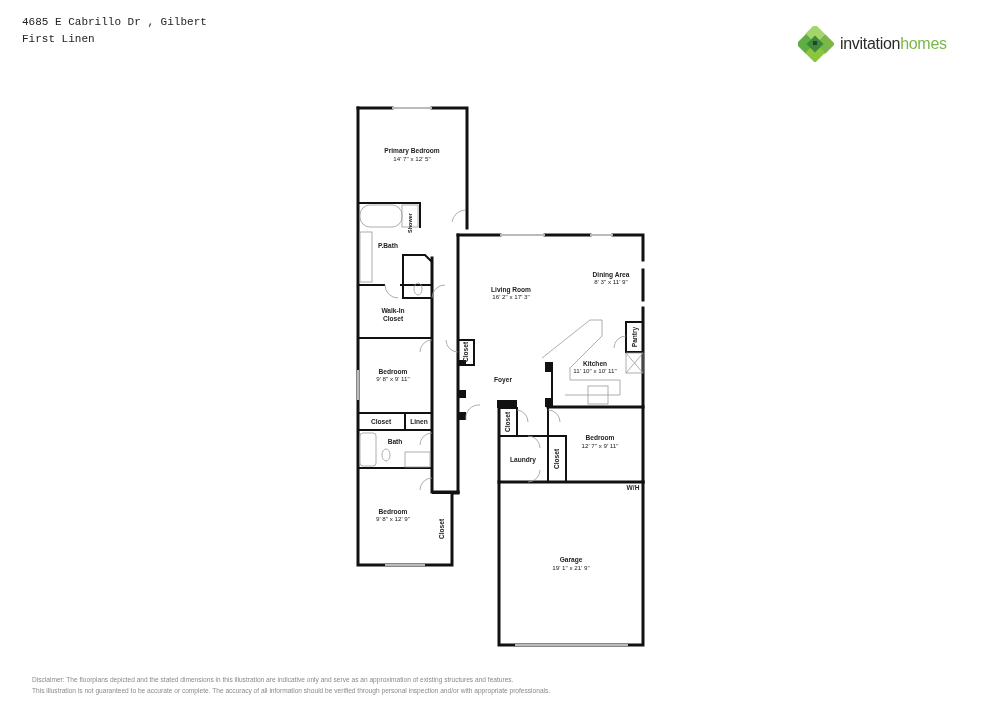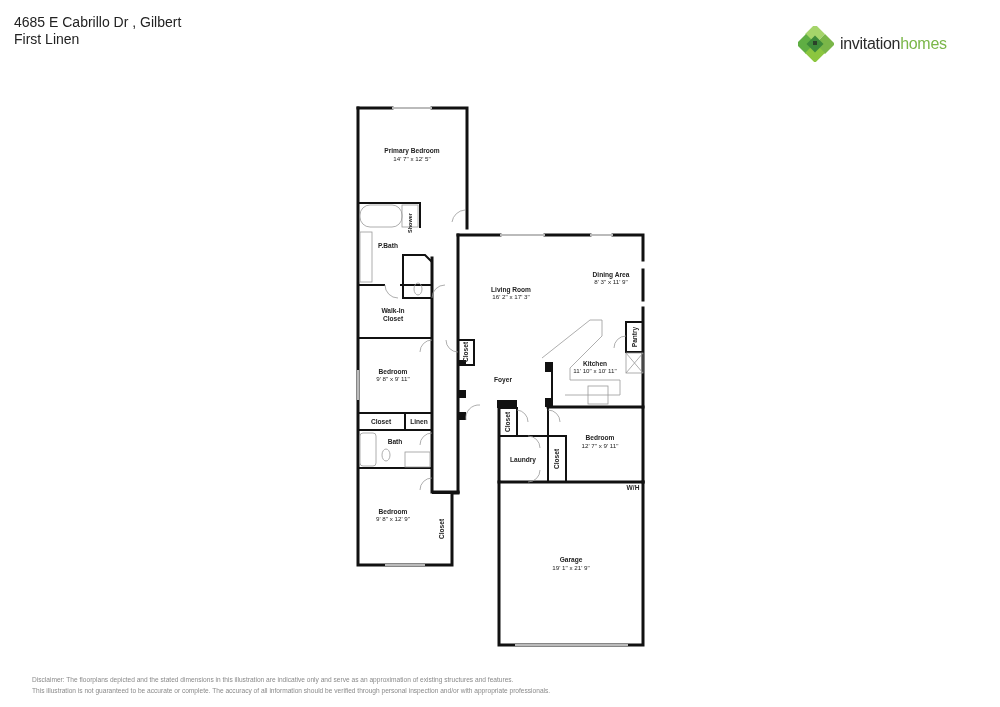--- a/index.html
+++ b/index.html
@@ -1,17 +1,17 @@
 <!DOCTYPE html>
 <html><head>
 <meta charset="utf-8">
 <style>
   html,body{margin:0;padding:0;background:#fff;}
   body{width:1000px;height:707px;position:relative;overflow:hidden;font-family:"Liberation Sans",sans-serif;color:#222;}
-  .hdr{position:absolute;left:14px;top:14px;font-size:14px;line-height:17px;color:#222;}
+  .hdr{position:absolute;left:22px;top:14px;font-size:11px;line-height:17px;color:#222;font-family:Liberation Mono, monospace;}
   .logo{position:absolute;left:798px;top:26px;display:flex;align-items:center;}
   .logo-text{font-size:16px;letter-spacing:-0.3px;margin-left:6px;}
   .logo-text .a{color:#2b2b2b;}
   .logo-text .b{color:#7ab648;}
   .disc{position:absolute;left:32px;top:674px;font-size:6.6px;line-height:11px;color:#8a8a8a;}
   svg.plan{position:absolute;left:0;top:0;}
   .rn{font-size:6.6px;font-weight:bold;fill:#222;}
   .rd{font-size:6.2px;fill:#222;}
 </style>
 </head>

